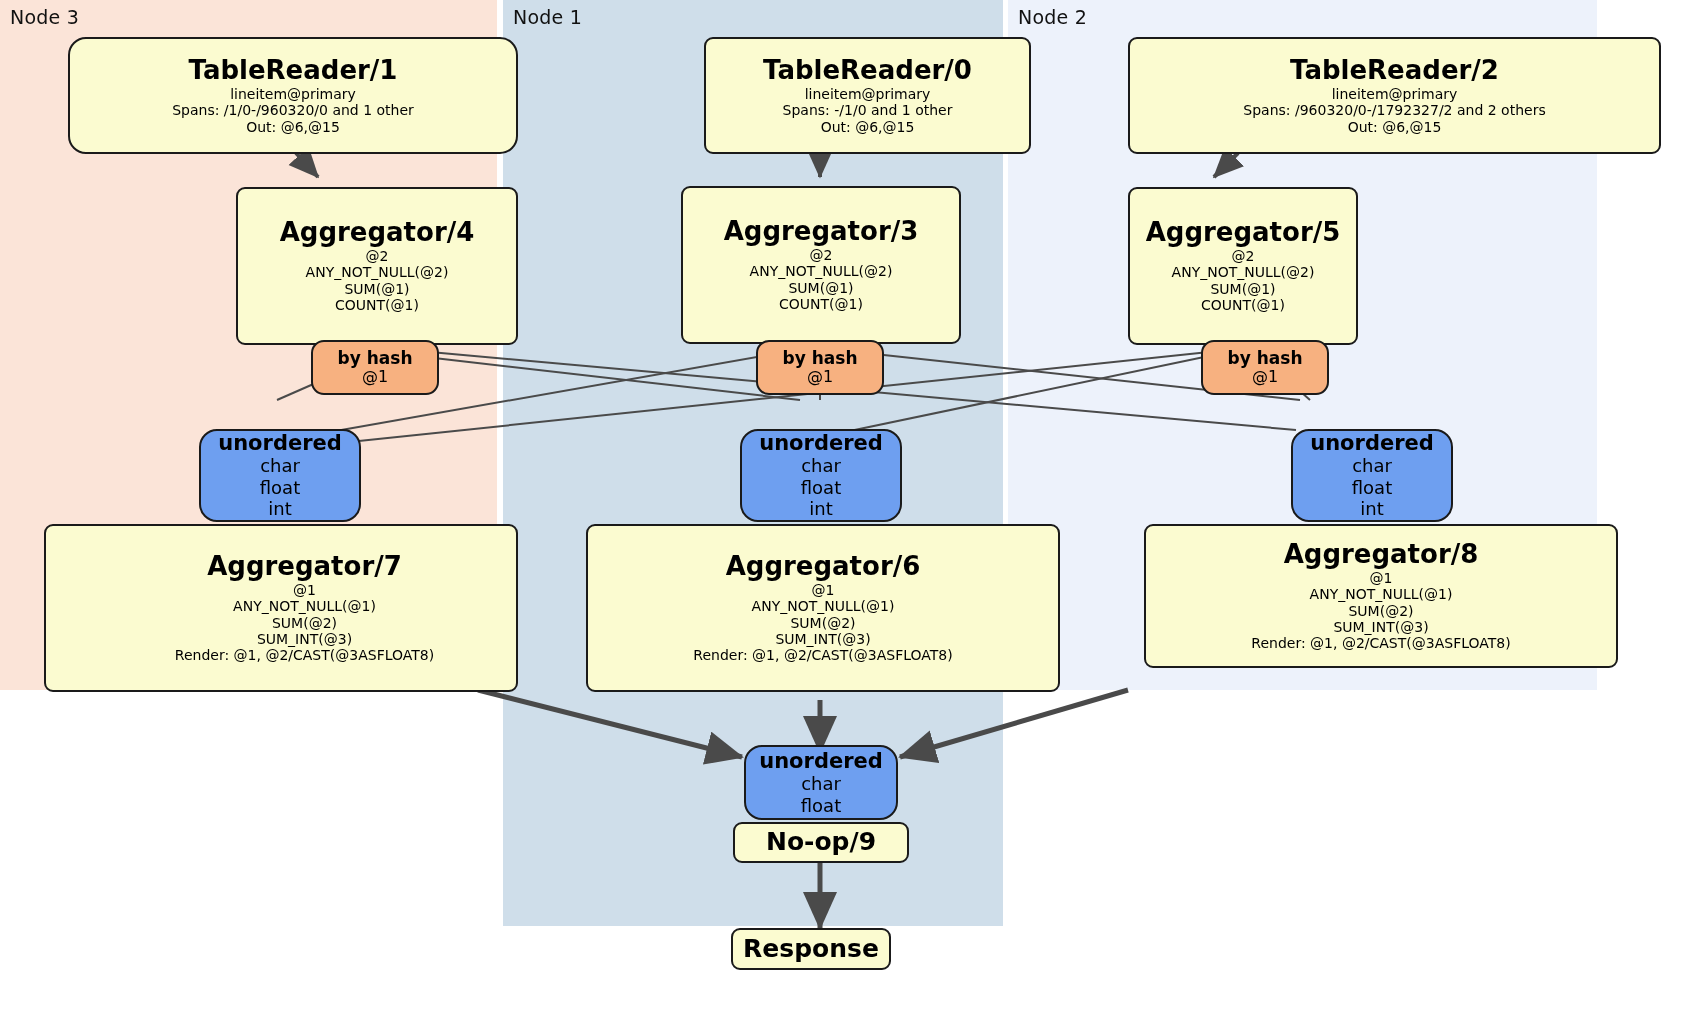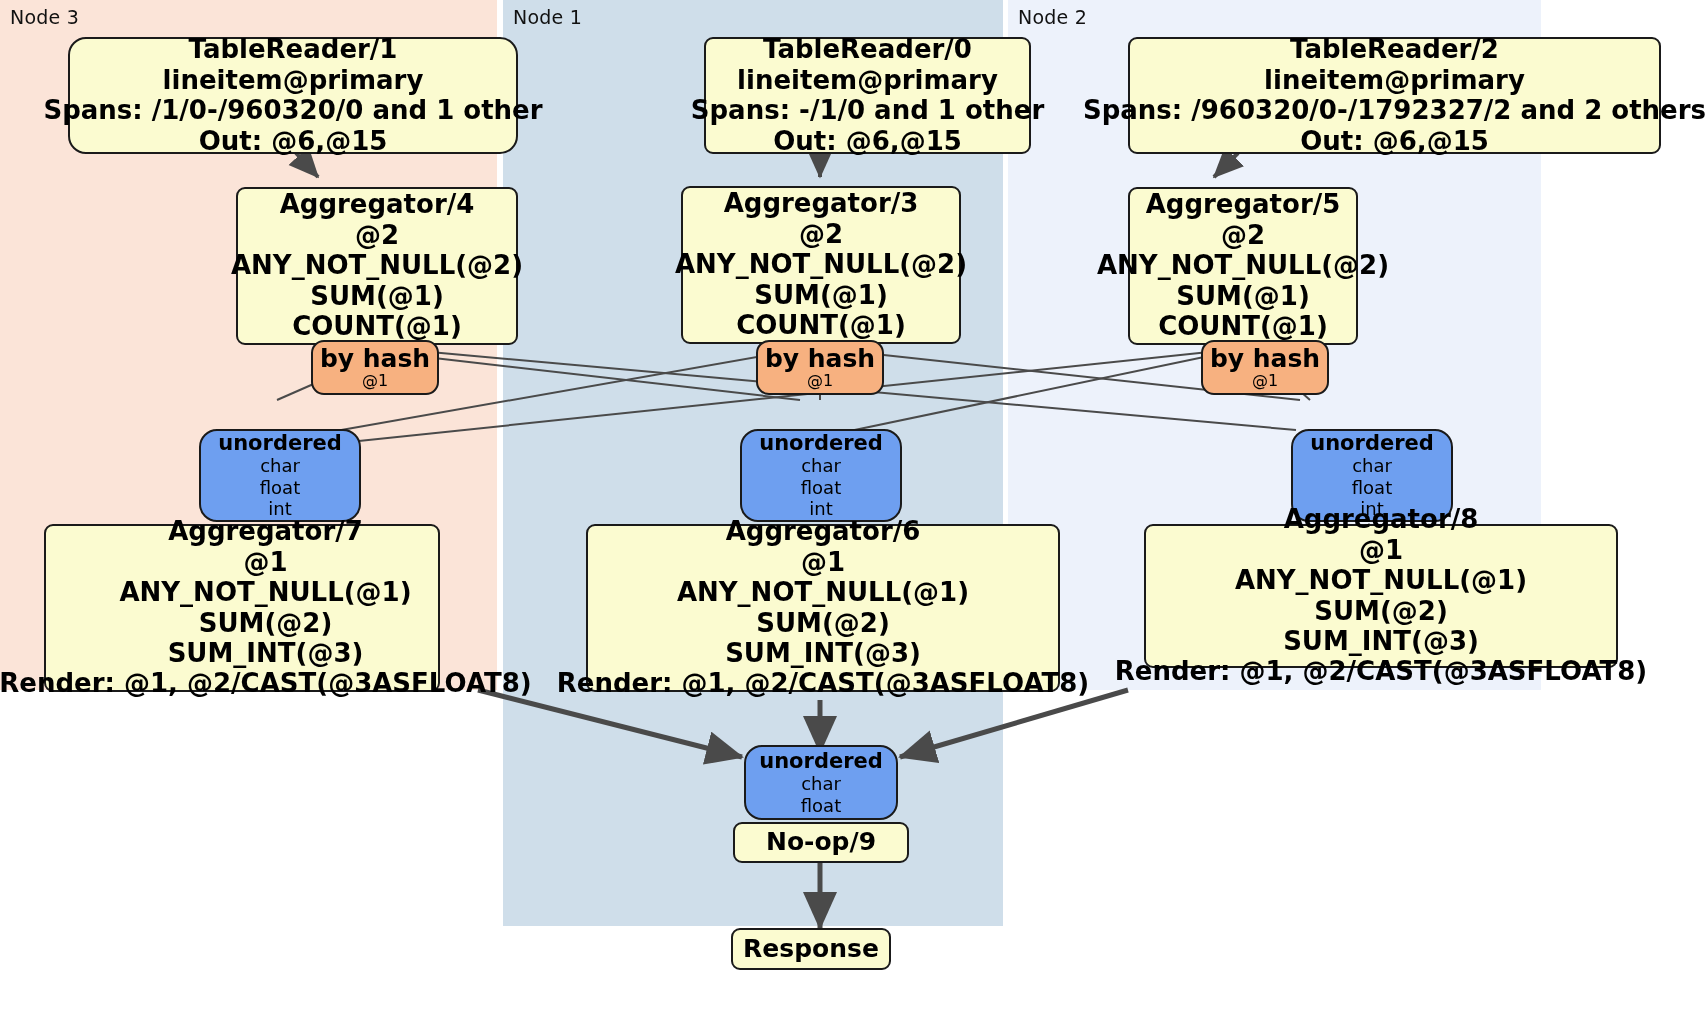--- a/index.html
+++ b/index.html
@@ -8,26 +8,26 @@
   #stage{position:absolute;left:0;top:0;width:1706px;height:1016px;}
 
   .node-panel{position:absolute;box-sizing:border-box;}
   .node-label{position:absolute;left:10px;top:6px;font-size:19px;color:#111;
               letter-spacing:.2px;white-space:nowrap;}
 
   .box{position:absolute;box-sizing:border-box;border:2px solid #1a1a1a;
        border-radius:9px;background:#fbfbd0;display:flex;flex-direction:column;
        align-items:center;justify-content:center;text-align:center;color:#000;}
   .box .ttl{font-weight:bold;font-size:26px;line-height:1.14;}
-  .box .ln{font-size:26px;line-height:1.17;white-space:nowrap;font-weight:bold;}
+  .box .ln{font-size:14px;line-height:1.17;white-space:nowrap;}
 
   .router{position:absolute;box-sizing:border-box;border:2px solid #1a1a1a;
           border-radius:13px;background:#f7b180;display:flex;flex-direction:column;
           align-items:center;justify-content:center;text-align:center;}
-  .router .ttl{font-weight:bold;font-size:25px;line-height:1.1;}
+  .router .ttl{font-weight:bold;font-size:17px;line-height:1.1;}
   .router .ln{font-size:16px;line-height:1.15;}
 
   .recv{position:absolute;box-sizing:border-box;border:2px solid #1a1a1a;
         border-radius:18px;background:#6e9ff0;display:flex;flex-direction:column;
         align-items:center;justify-content:center;text-align:center;color:#000;}
   .recv .ttl{font-weight:bold;font-size:21px;line-height:1.15;}
   .recv .ln{font-size:18px;line-height:1.2;}
 
   .small-box .ttl{font-size:25px;}
   svg.edges{position:absolute;left:0;top:0;width:1706px;height:1016px;
@@ -37,21 +37,21 @@
 <body>
 
 <div id="stage">
 
   <div class="node-panel" style="left:0px;top:0px;width:497px;height:690px;background:#fbe4d8;">
     <div class="node-label">Node 3</div>
   </div>
   <div class="node-panel" style="left:503px;top:0px;width:500px;height:926px;background:#cfdeea;">
     <div class="node-label">Node 1</div>
   </div>
-  <div class="node-panel" style="left:1008px;top:0px;width:533px;height:690px;background:#edf2fb;text-align:right;">
+  <div class="node-panel" style="left:1008px;top:0px;width:589px;height:690px;background:#edf2fb;text-align:right;">
     <div class="node-label">Node 2</div>
   </div>
 
   <svg class="edges" viewBox="0 0 1706 1016">
     <defs>
       <marker id="ah" markerWidth="9" markerHeight="9" refX="7.2" refY="3.4" orient="auto" markerUnits="strokeWidth">
         <path d="M0,0 L7.6,3.4 L0,6.8 z" fill="#4a4a4a"></path>
       </marker>
       <marker id="ahb" markerWidth="8" markerHeight="8" refX="6.4" refY="3.0" orient="auto" markerUnits="strokeWidth">
         <path d="M0,0 L6.8,3.0 L0,6.0 z" fill="#4a4a4a"></path>
@@ -101,21 +101,21 @@
     <div class="ln">@1</div>
   </div>
 
   <div class="recv" style="left:199px;top:429px;width:162px;height:93px;">
     <div class="ttl">unordered</div>
     <div class="ln">char</div>
     <div class="ln">float</div>
     <div class="ln">int</div>
   </div>
 
-  <div class="box" style="left:44px;top:524px;width:396px;height:168px;padding-left:47px;">
+  <div class="box" style="left:44px;top:524px;width:474px;height:168px;padding-left:47px;">
     <div class="ttl">Aggregator/7</div>
     <div class="ln">@1</div>
     <div class="ln">ANY_NOT_NULL(@1)</div>
     <div class="ln">SUM(@2)</div>
     <div class="ln">SUM_INT(@3)</div>
     <div class="ln">Render: @1, @2/CAST(@3ASFLOAT8)</div>
   </div>
 
   <div class="box" style="left:657px;top:37px;width:327px;height:117px;margin-left:47px;">
     <div class="ttl">TableReader/0</div>

